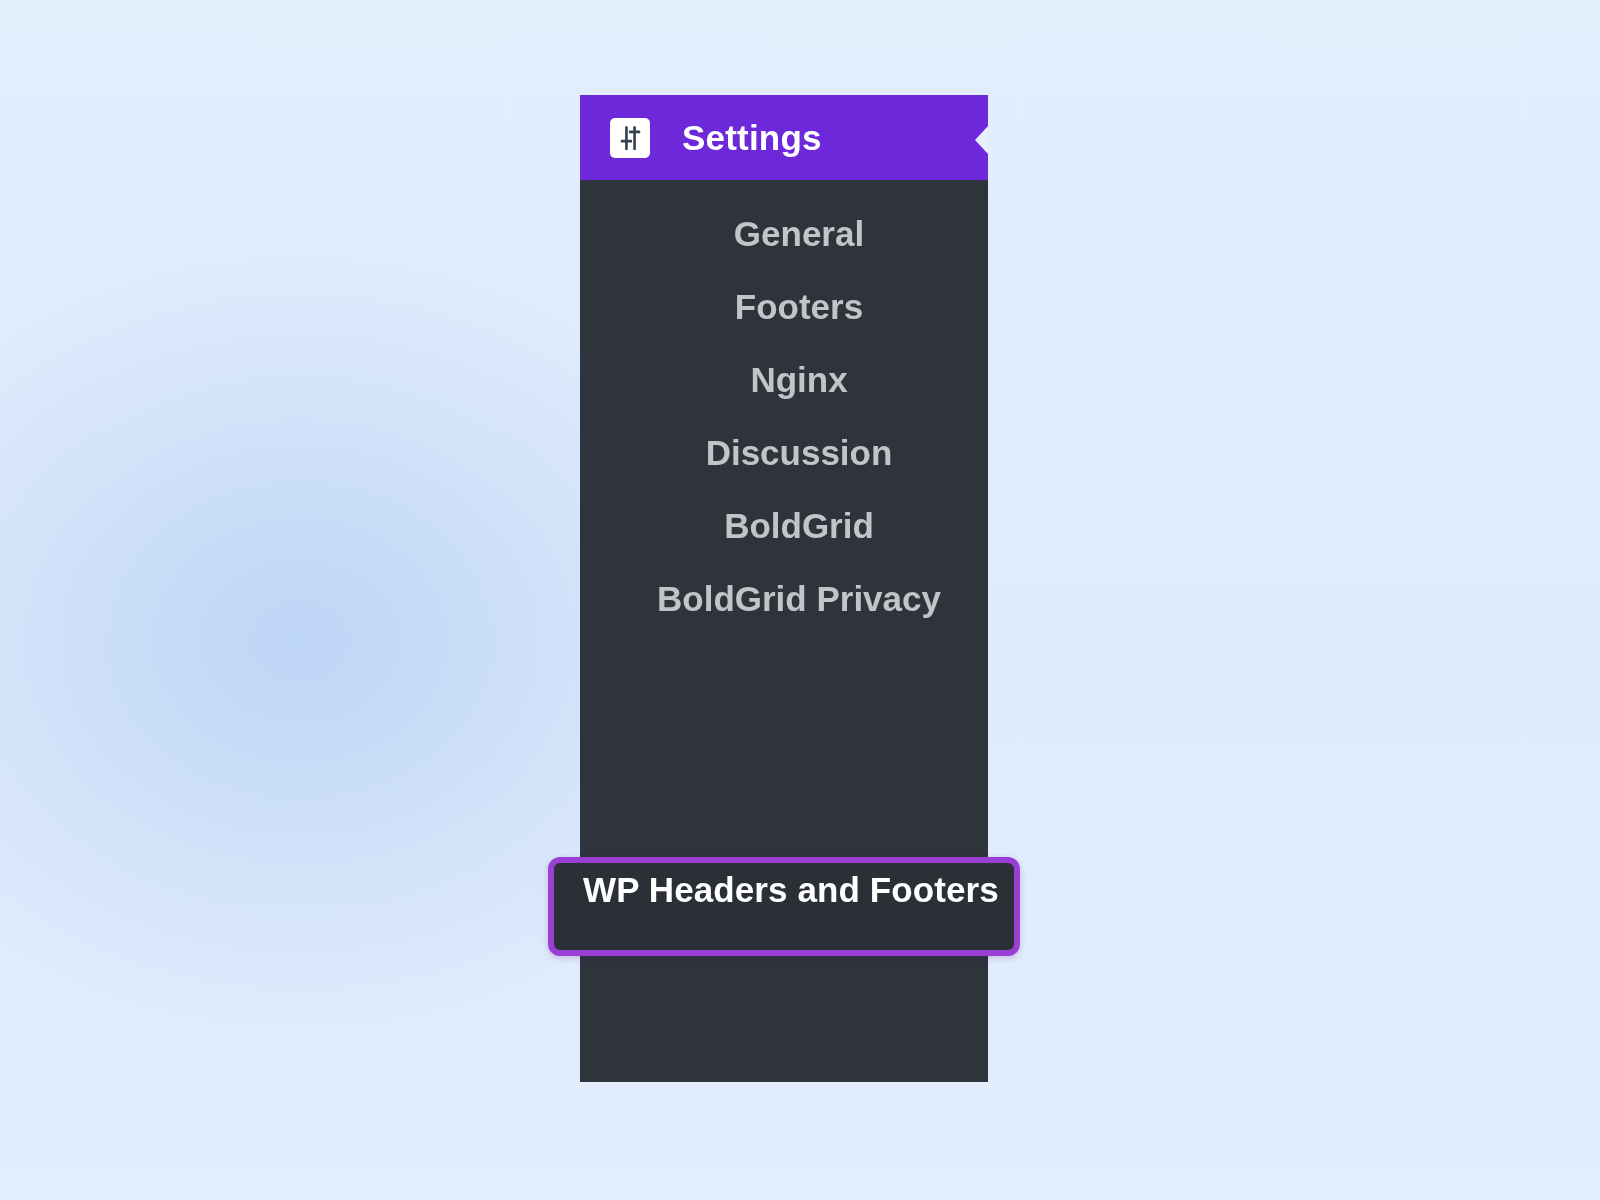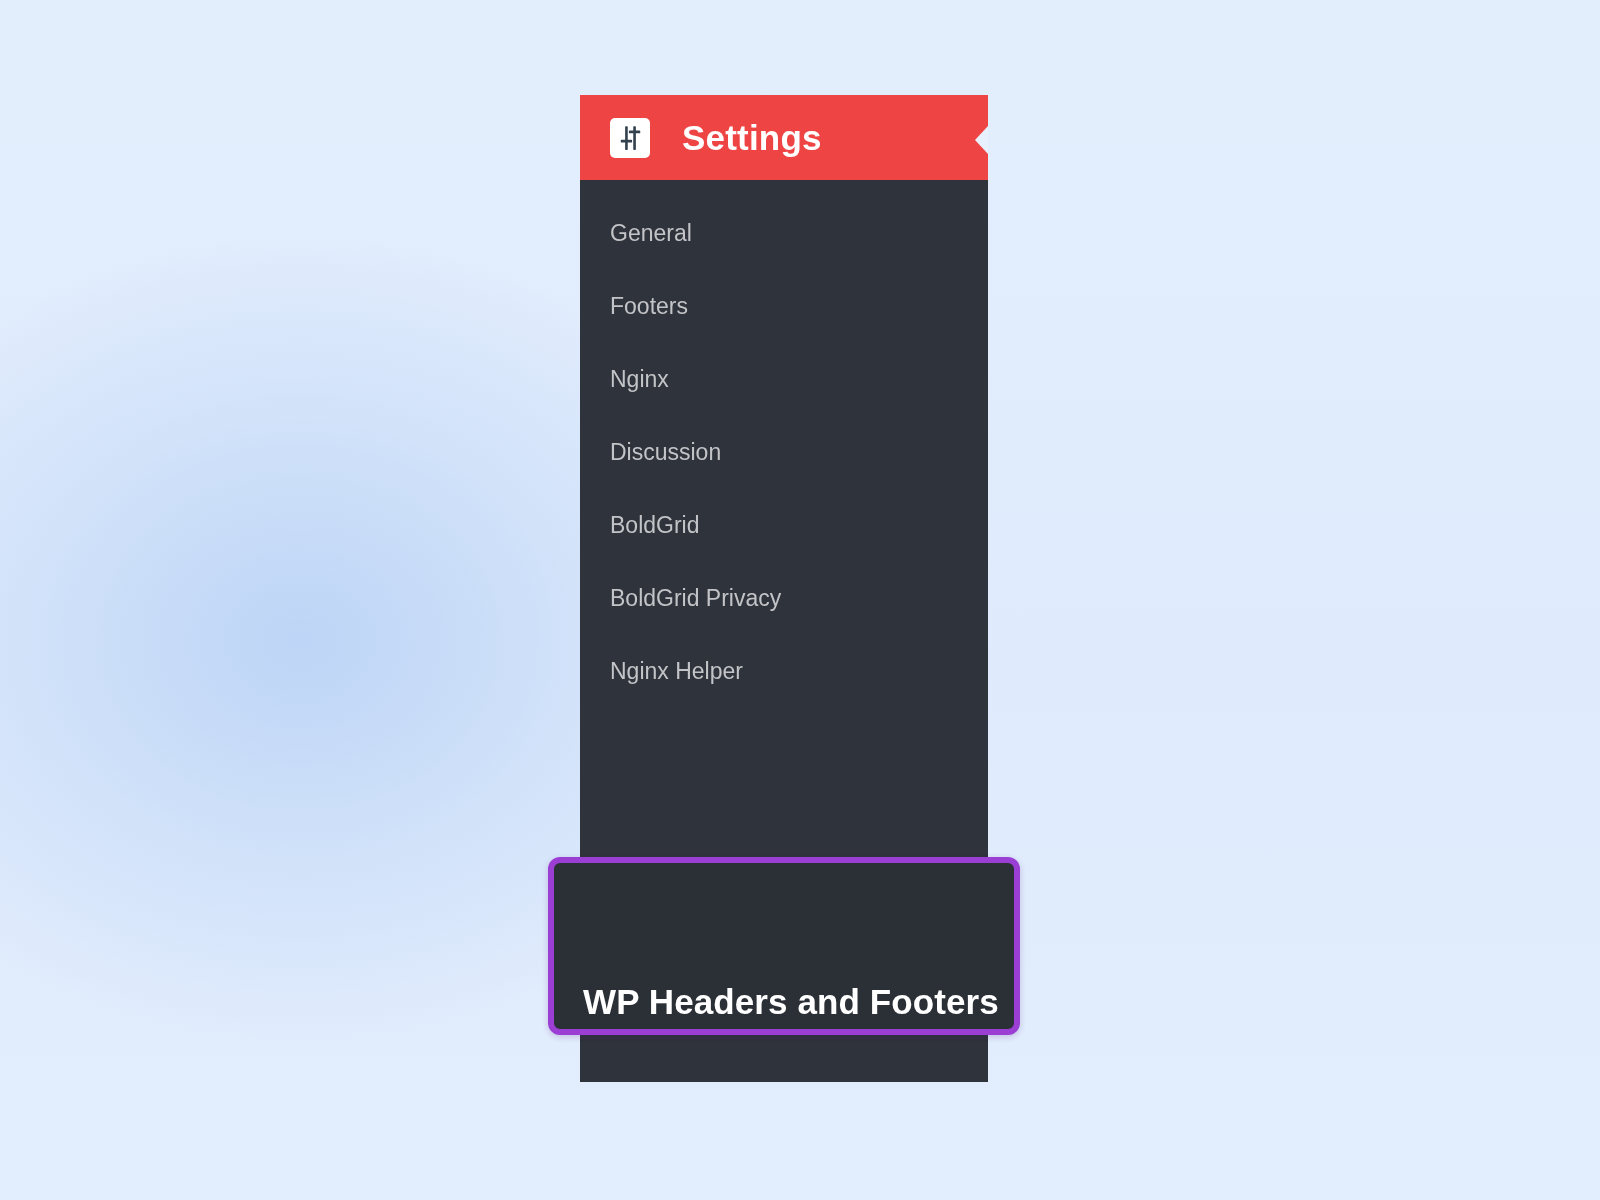--- a/index.html
+++ b/index.html
@@ -35,21 +35,21 @@
     top: 95px;
     width: 408px;
     height: 987px;
     background: #2f333b;
     z-index: 2;
   }
 
   #menu-header {
     position: relative;
     height: 85px;
-    background: #ef4444;
+    background: #6d28d9;
     display: flex;
     align-items: center;
     padding-left: 30px;
   }
 
   #settings-icon {
     width: 40px;
     height: 40px;
     border-radius: 5px;
     background: #ffffff;
@@ -84,45 +84,46 @@
   #menu-list {
     padding-top: 17px;
   }
 
   .menu-item {
     height: 73px;
     display: flex;
     align-items: center;
     padding-left: 30px;
     color: #c3c4c7;
-    font-size: 23px;
-    font-weight: 400;
+    font-size: 35px;
+    font-weight: 700;
     line-height: 1;
     white-space: nowrap;
+    justify-content: center;
   }
 
   
   .menu-item.is-placeholder {
     visibility: hidden;
     height: 137px;
   }
 
   
   #highlight-callout {
     position: absolute;
     left: 548px;
     top: 857px;
     width: 472px;
-    height: 178px;
+    height: 99px;
     background: #2b2f36;
     border: 6px solid #9b3fd4;
     border-radius: 12px;
     z-index: 5;
     display: flex;
-    align-items: flex-end;
+    align-items: flex-start;
     box-shadow: 0 2px 6px rgba(70, 20, 110, 0.20);
   }
 
   #highlight-label {
     padding-left: 29px;
     padding-right: 14px;
     color: #ffffff;
     font-size: 35px;
     font-weight: 700;
     line-height: 1.55;
@@ -163,23 +164,20 @@
       </div>
     <div class="menu-item">
         <span>Discussion</span>
       </div>
     <div class="menu-item">
         <span>BoldGrid</span>
       </div>
     <div class="menu-item">
         <span>BoldGrid Privacy</span>
       </div>
-    <div class="menu-item">
-        <span>Nginx Helper</span>
-      </div>
     <div class="menu-item is-placeholder">
         <span>WP Headers and Footers</span>
       </div>
   </nav>
 
 </div>
 
 <div id="highlight-callout">
   <span id="highlight-label">WP Headers and Footers</span>
 </div>

